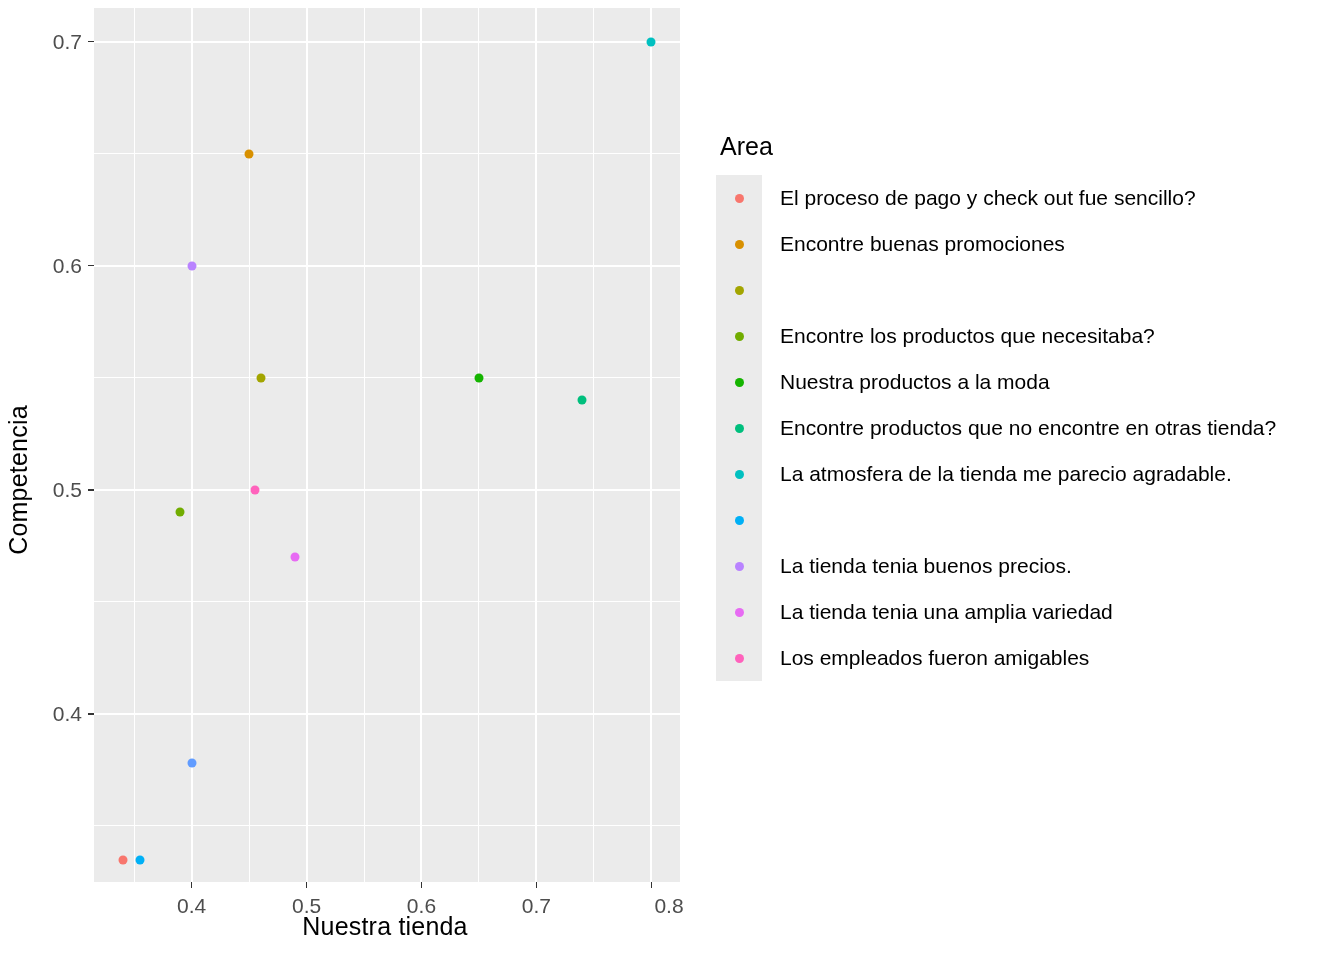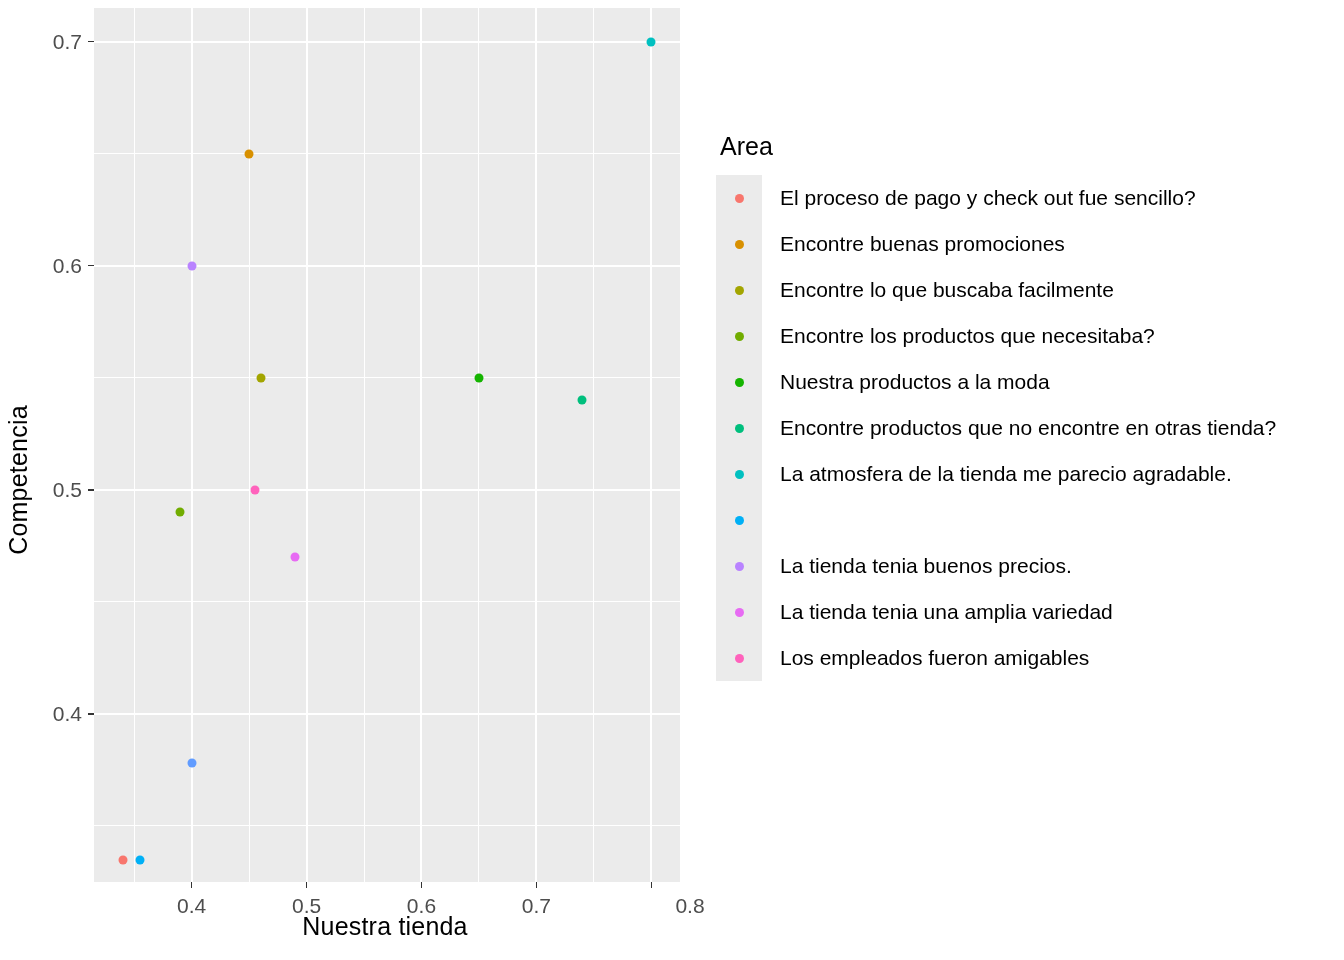--- a/index.html
+++ b/index.html
@@ -197,21 +197,21 @@
       <div class="y-tick-label" style="right: 1262px; top: 41.6154px;">0.7</div>
       <div class="tick-mark x-tick-mark" style="top: 882px; left: 190.917px;"></div>
       <div class="x-tick-label" style="left: 191.667px; top: 894px;">0.4</div>
       <div class="tick-mark x-tick-mark" style="top: 882px; left: 305.819px;"></div>
       <div class="x-tick-label" style="left: 306.569px; top: 894px;">0.5</div>
       <div class="tick-mark x-tick-mark" style="top: 882px; left: 420.721px;"></div>
       <div class="x-tick-label" style="left: 421.471px; top: 894px;">0.6</div>
       <div class="tick-mark x-tick-mark" style="top: 882px; left: 535.623px;"></div>
       <div class="x-tick-label" style="left: 536.373px; top: 894px;">0.7</div>
       <div class="tick-mark x-tick-mark" style="top: 882px; left: 650.525px;"></div>
-      <div class="x-tick-label" style="left: 690px; top: 894px;">0.8</div>
+      <div class="x-tick-label" style="left: 669px; top: 894px;">0.8</div>
     </div>
 
   <div id="legend">
     <div id="legend-title">Area</div>
     <div id="legend-items">
         <div class="legend-item">
           <span class="legend-key">
             <span class="legend-dot" style="background: rgb(248, 118, 109);"></span>
           </span>
           <span class="legend-label">El proceso de pago y check out fue sencillo?</span>
@@ -219,21 +219,20 @@
         <div class="legend-item">
           <span class="legend-key">
             <span class="legend-dot" style="background: rgb(216, 144, 0);"></span>
           </span>
           <span class="legend-label">Encontre buenas promociones</span>
         </div>
         <div class="legend-item">
           <span class="legend-key">
             <span class="legend-dot" style="background: rgb(163, 165, 0);"></span>
           </span>
-          <span class="legend-label">Encontre lo que buscaba facilmente</span>
         </div>
         <div class="legend-item">
           <span class="legend-key">
             <span class="legend-dot" style="background: rgb(113, 172, 0);"></span>
           </span>
           <span class="legend-label">Encontre los productos que necesitaba?</span>
         </div>
         <div class="legend-item">
           <span class="legend-key">
             <span class="legend-dot" style="background: rgb(21, 180, 0);"></span>

